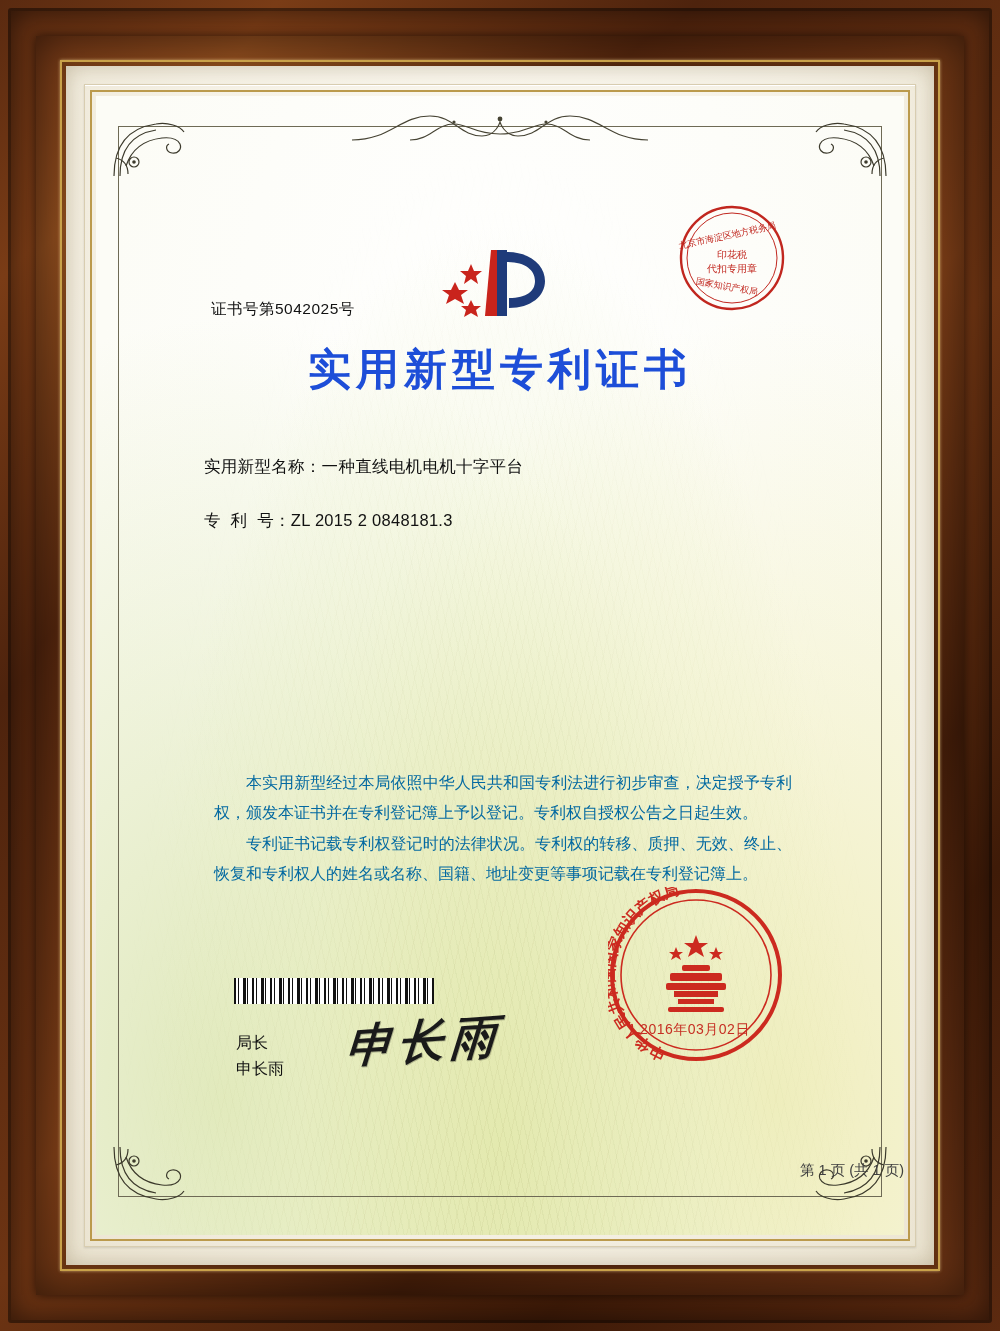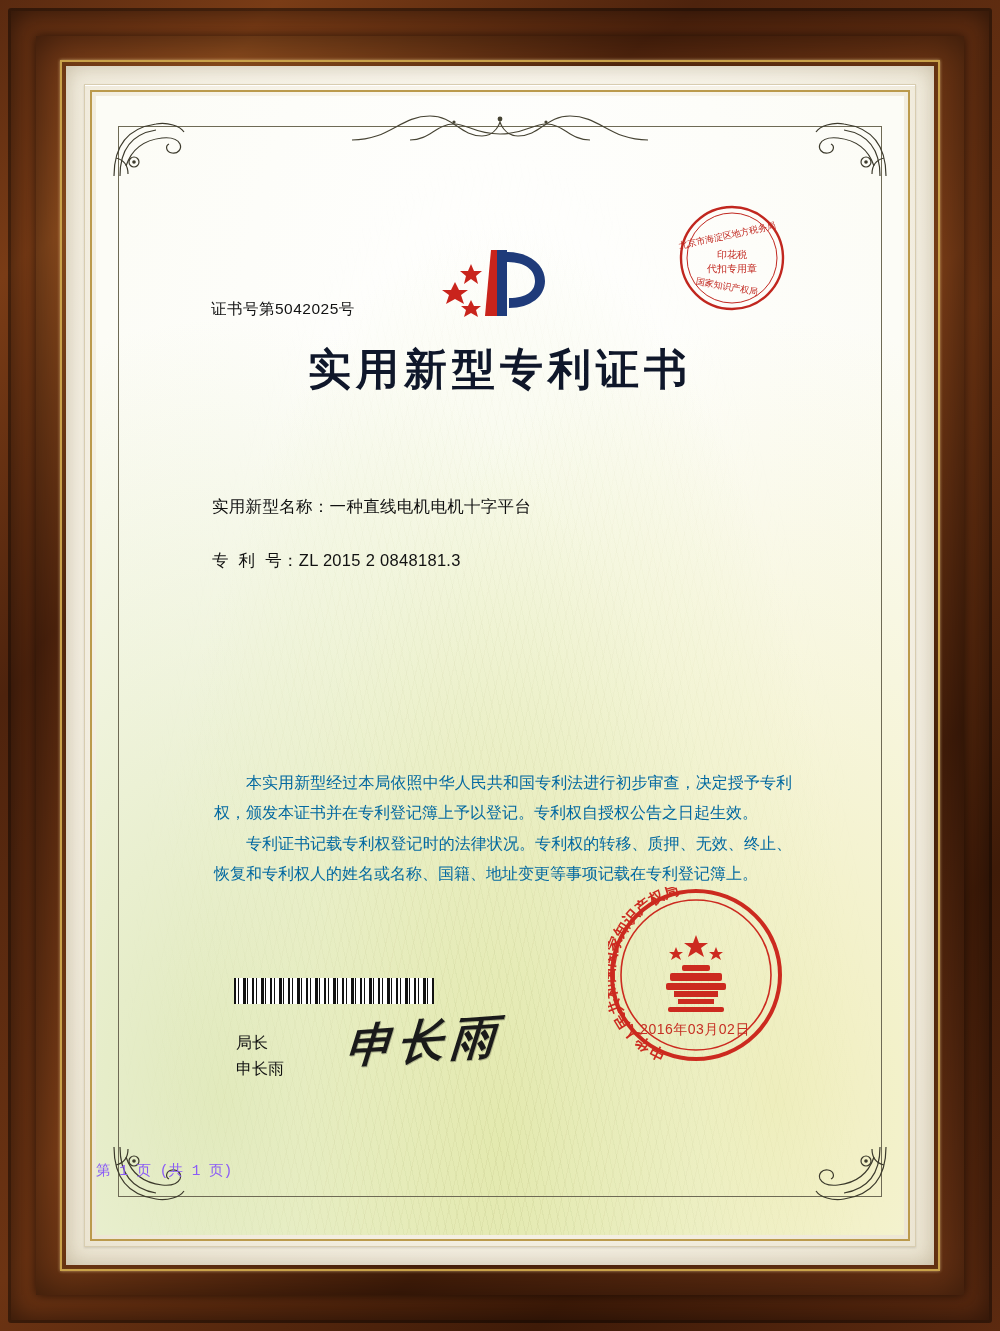--- a/index.html
+++ b/index.html
@@ -116,25 +116,25 @@
     position: absolute; right: 118px; top: 108px;
     width: 108px; height: 108px;
     color: #c1271f;
   }
   .stamp-top svg { width: 100%; height: 100%; display: block; }
 
   .title {
     position: absolute; left: 0; right: 0; top: 245px;
     text-align: center;
     font-size: 43px; font-weight: bold; letter-spacing: 5px;
-    color: #0f172a;
+    color: #1d4ed8;
     font-family: "DejaVu Sans", sans-serif;
   }
 
-  .fields { position: absolute; left: 116px; top: 360px; right: 110px; margin-top: 40px; }
+  .fields { position: absolute; left: 108px; top: 360px; right: 110px; }
   .field {
     font-size: 16.5px; color: #111; margin-bottom: 32px;
     font-family: "Liberation Sans", sans-serif;
     letter-spacing: .3px;
   }
   .field .lbl { white-space: pre; }
 
   .paras {
     position: absolute; left: 118px; right: 112px; top: 672px;
     font-size: 16px; color: #0369a1; line-height: 1.85;
@@ -177,22 +177,22 @@
   .seal-date {
     position: absolute; right: 124px; bottom: 196px;
     width: 170px; text-align: center;
     font-size: 14px; color: #c62f23;
     font-family: "Liberation Sans", sans-serif;
     letter-spacing: .5px;
   }
 
   .page-no {
     position: absolute; left: 0; right: 0; bottom: 55px;
-    text-align: left; font-size: 14.5px; color: #8b5cf6;
-    font-family: Liberation Mono, monospace;
+    text-align: right; font-size: 14.5px; color: #404040;
+    font-family: Liberation Sans, sans-serif;
   }
 </style>
 </head>
 <body>
 
 <div class="frame-outer">
   <div class="frame-bevel-dark"></div>
   <div class="frame-inner"></div>
   <div class="gold-line"></div>
 

